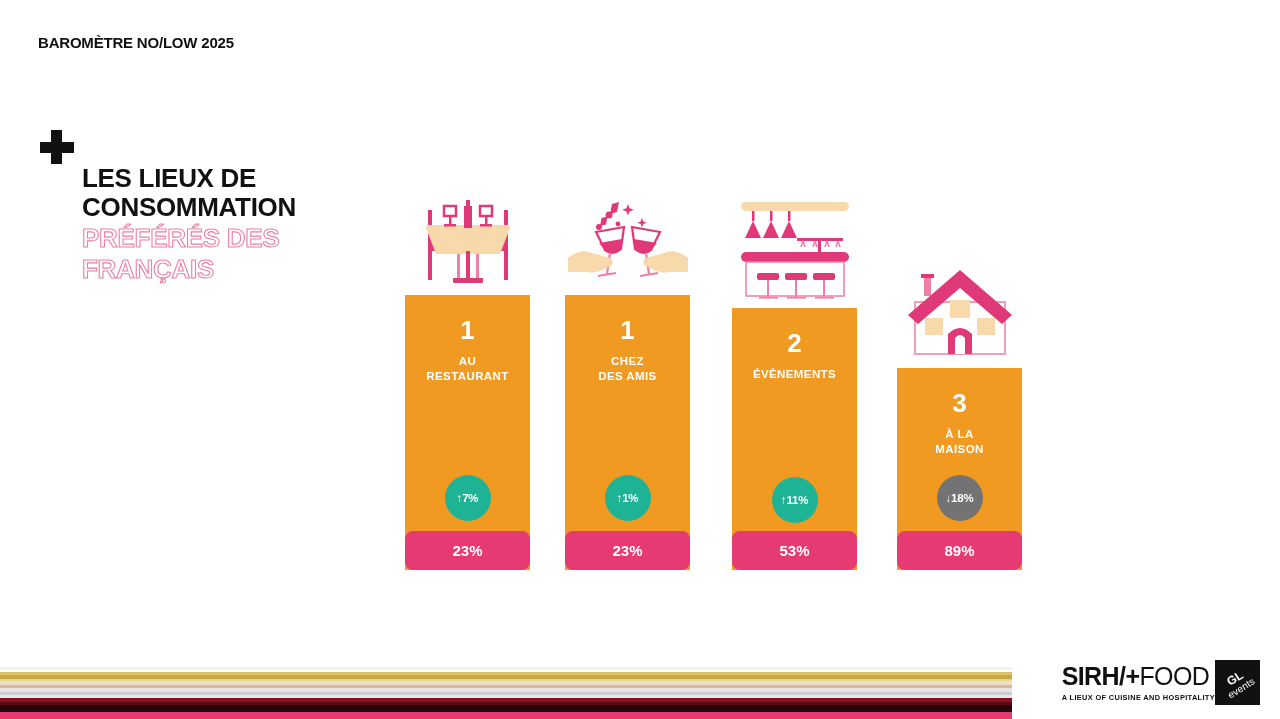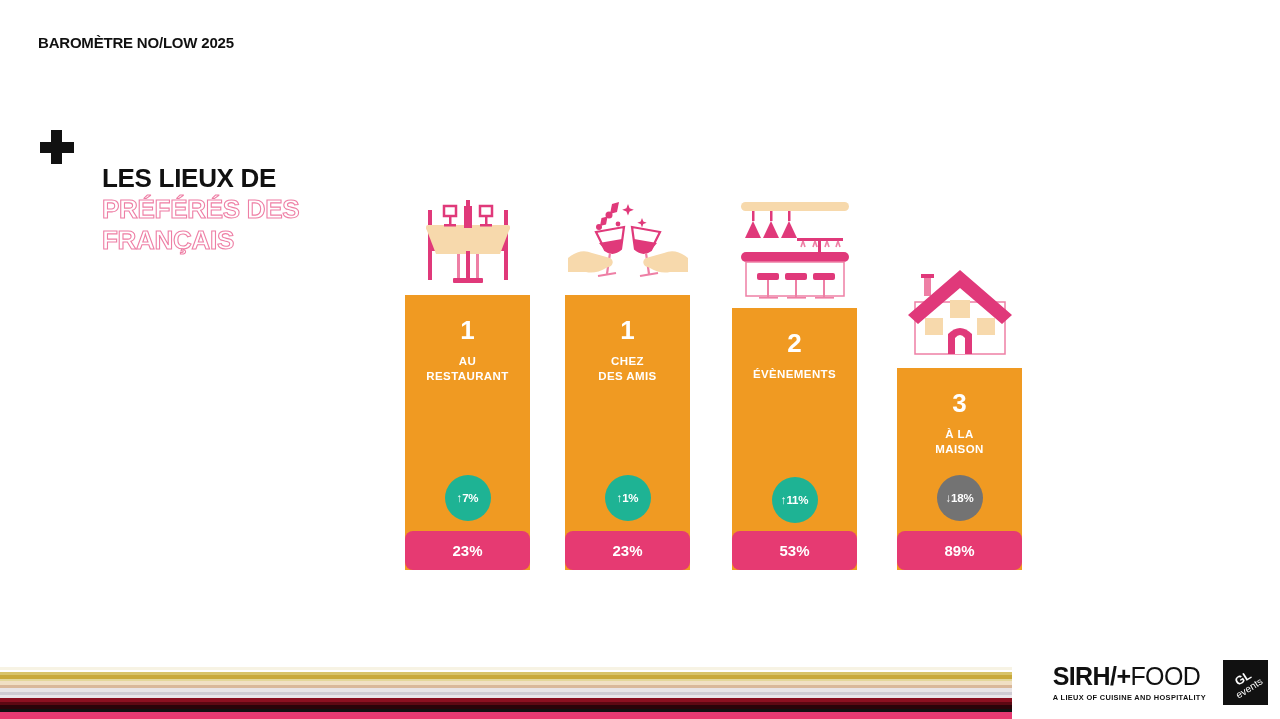--- a/index.html
+++ b/index.html
@@ -18,21 +18,21 @@
     color: #111111; white-space: nowrap;
   }
 
   
   .plusmark { position: absolute; left: 40px; top: 130px; width: 34px; height: 34px; }
   .plusmark i { position: absolute; background: #111; display: block; }
   .plusmark i.h { left: 0; top: 12px; width: 34px; height: 11px; }
   .plusmark i.v { left: 11px; top: 0; width: 11px; height: 34px; }
 
   
-  .titleblock { position: absolute; left: 102px; top: 164px; width: 330px; }
+  .titleblock { position: absolute; left: 82px; top: 164px; width: 330px; }
   .title-main {
     font-size: 26px; font-weight: bold; line-height: 1.12;
     letter-spacing: -0.3px; color: #111111; text-transform: uppercase;
   }
   .title-sub {
     font-size: 26px; font-weight: bold; line-height: 1.12;
     letter-spacing: -0.3px; text-transform: uppercase;
     color: transparent;
     -webkit-text-stroke: 1.1px #EE7FA5;
     margin-top: 2px;
@@ -75,22 +75,22 @@
   }
 
   
   .stripes {
     position: absolute; left: 0; bottom: 0; width: 1012px; height: 52px;
   }
   .stripes span { display: block; width: 100%; }
 
   
   .footer-logos {
-    position: absolute; right: 12px; bottom: 14px;
-    display: flex; align-items: center; gap: 17px;
+    position: absolute; right: 20px; bottom: 14px;
+    display: flex; align-items: center; 
   }
   .sirha { text-align: left; }
   .sirha-main {
     font-size: 25px; letter-spacing: -0.6px; line-height: 1;
     color: #111; white-space: nowrap;
   }
   .sirha-main .b { font-weight: bold; }
   .sirha-main .l { font-weight: normal; }
   .sirha-tag {
     font-size: 7.4px; font-weight: bold; letter-spacing: 0.35px;
@@ -115,20 +115,21 @@
 
   <div class="kicker">BAROMÈTRE NO/LOW 2025</div>
 
   <div class="plusmark">
     <i class="h"></i>
       <i class="v"></i>
   </div>
 
   <div class="titleblock">
     <div class="title-main">LES LIEUX DE</div>
+    <div class="title-main">CONSOMMATION</div>
     <div class="title-sub">PRÉFÉRÉS DES</div>
     <div class="title-sub">FRANÇAIS</div>
   </div>
 
   <div class="col" style="left:405px; top:0;">
     <div class="icon-wrap" style="top:196px; height:92px;">
       <svg width="124" height="92" viewBox="0 0 124 92">
 
         <rect x="22" y="14" width="4" height="70" fill="#E0397A"></rect>
         <rect x="22" y="47" width="33" height="8" fill="#E0397A"></rect>

